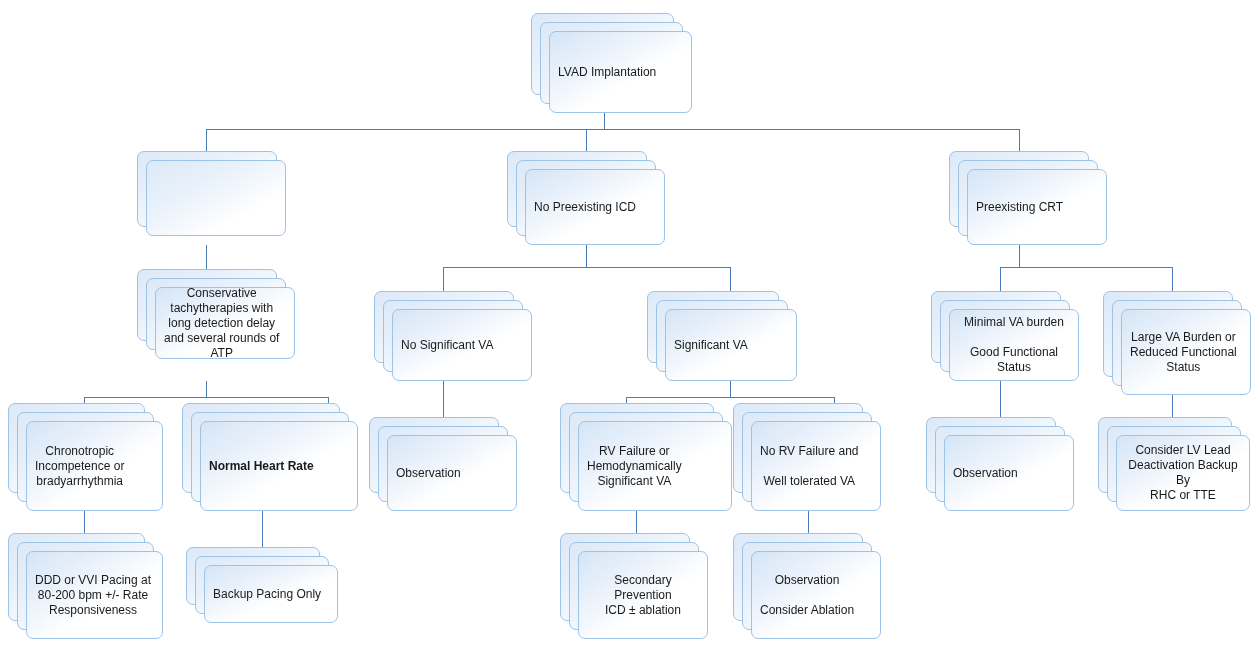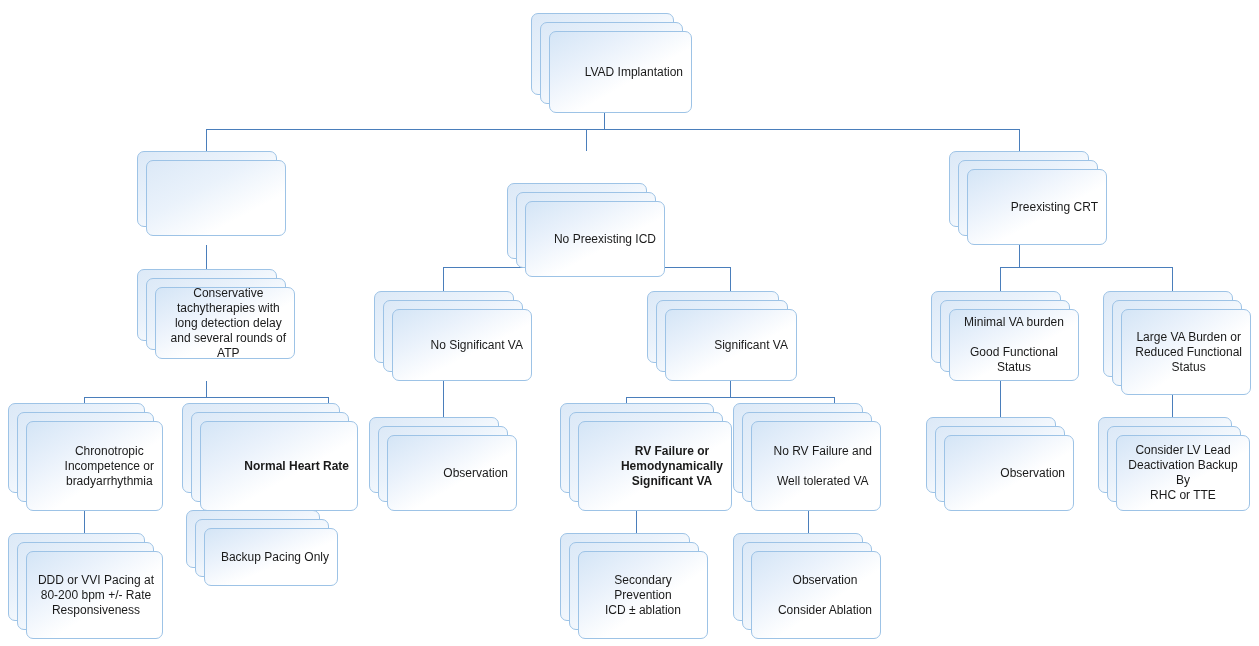--- a/index.html
+++ b/index.html
@@ -47,21 +47,21 @@
     width: calc(100% - 18px);
     height: calc(100% - 18px);
   }
   .node .front {
     left: 18px; top: 18px;
     width: calc(100% - 18px);
     height: calc(100% - 18px);
     background: linear-gradient(to bottom right, #d4e5f6 0%, #e9f1fb 30%, #ffffff 60%);
     display: flex;
     align-items: center;
-    justify-content: flex-end;
+    justify-content: flex-start;
     padding: 4px 8px;
   }
   .node .label {
     color: #1a1a1a;
     font-size: 12px;
     line-height: 15px;
     text-align: center;
     white-space: pre-line;
   }
 </style>
@@ -120,21 +120,21 @@
     <div class="front">
         <span class="label">LVAD Implantation</span>
       </div>
   </div>
 
   <div class="node" style="left:137px; top:151px; width:158px; height:94px;">
     <div class="shadow2"></div>
     <div class="shadow1"></div>
   </div>
 
-  <div class="node" style="left:507px; top:151px; width:158px; height:94px;margin-top:32px;">
+  <div class="node" style="left:507px; top:151px; width:158px; height:94px;">
     <div class="shadow2"></div>
     <div class="shadow1"></div>
     <div class="front">
         <span class="label">No Preexisting ICD</span>
       </div>
   </div>
 
   <div class="node" style="left:949px; top:151px; width:158px; height:94px;">
     <div class="shadow2"></div>
     <div class="shadow1"></div>
@@ -210,21 +210,21 @@
   </div>
 
   <div class="node" style="left:369px; top:417px; width:148px; height:94px;">
     <div class="shadow2"></div>
     <div class="shadow1"></div>
     <div class="front">
         <span class="label">Observation</span>
       </div>
   </div>
 
-  <div class="node" style="left:560px; top:403px; width:172px; height:108px;font-weight:bold;">
+  <div class="node" style="left:560px; top:403px; width:172px; height:108px;">
     <div class="shadow2"></div>
     <div class="shadow1"></div>
     <div class="front">
         <span class="label">RV Failure or
 Hemodynamically
 Significant VA</span>
       </div>
   </div>
 
   <div class="node" style="left:733px; top:403px; width:148px; height:108px;">
@@ -258,21 +258,21 @@
   <div class="node" style="left:8px; top:533px; width:155px; height:106px;">
     <div class="shadow2"></div>
     <div class="shadow1"></div>
     <div class="front">
         <span class="label">DDD or VVI Pacing at
 80-200 bpm +/- Rate
 Responsiveness</span>
       </div>
   </div>
 
-  <div class="node" style="left:186px; top:510px; width:152px; height:76px;text-decoration:underline;">
+  <div class="node" style="left:186px; top:547px; width:152px; height:76px;text-decoration:underline;">
     <div class="shadow2"></div>
     <div class="shadow1"></div>
     <div class="front">
         <span class="label">Backup Pacing Only</span>
       </div>
   </div>
 
   <div class="node" style="left:560px; top:533px; width:148px; height:106px;">
     <div class="shadow2"></div>
     <div class="shadow1"></div>

